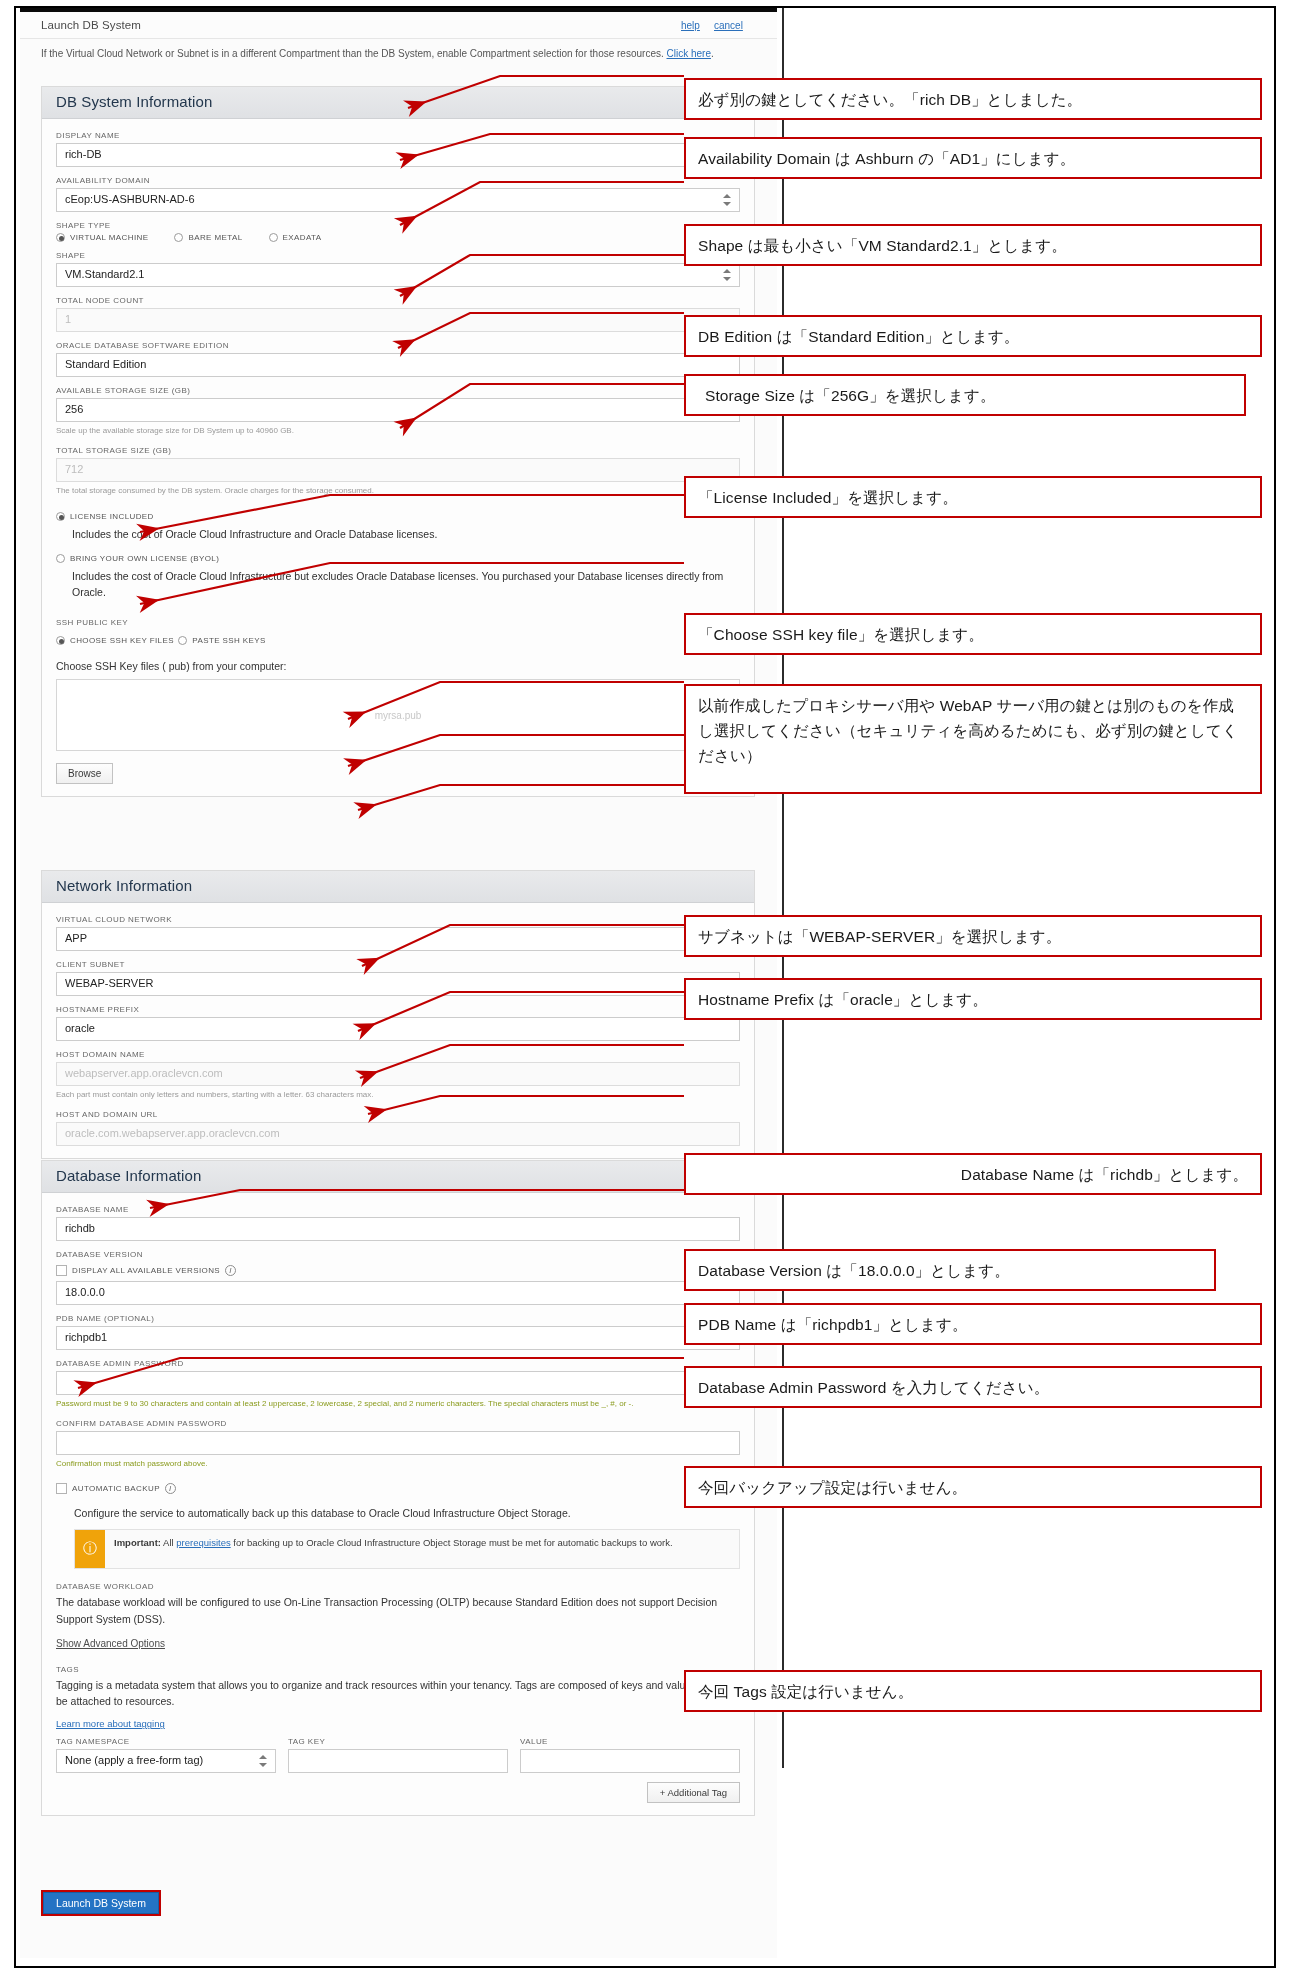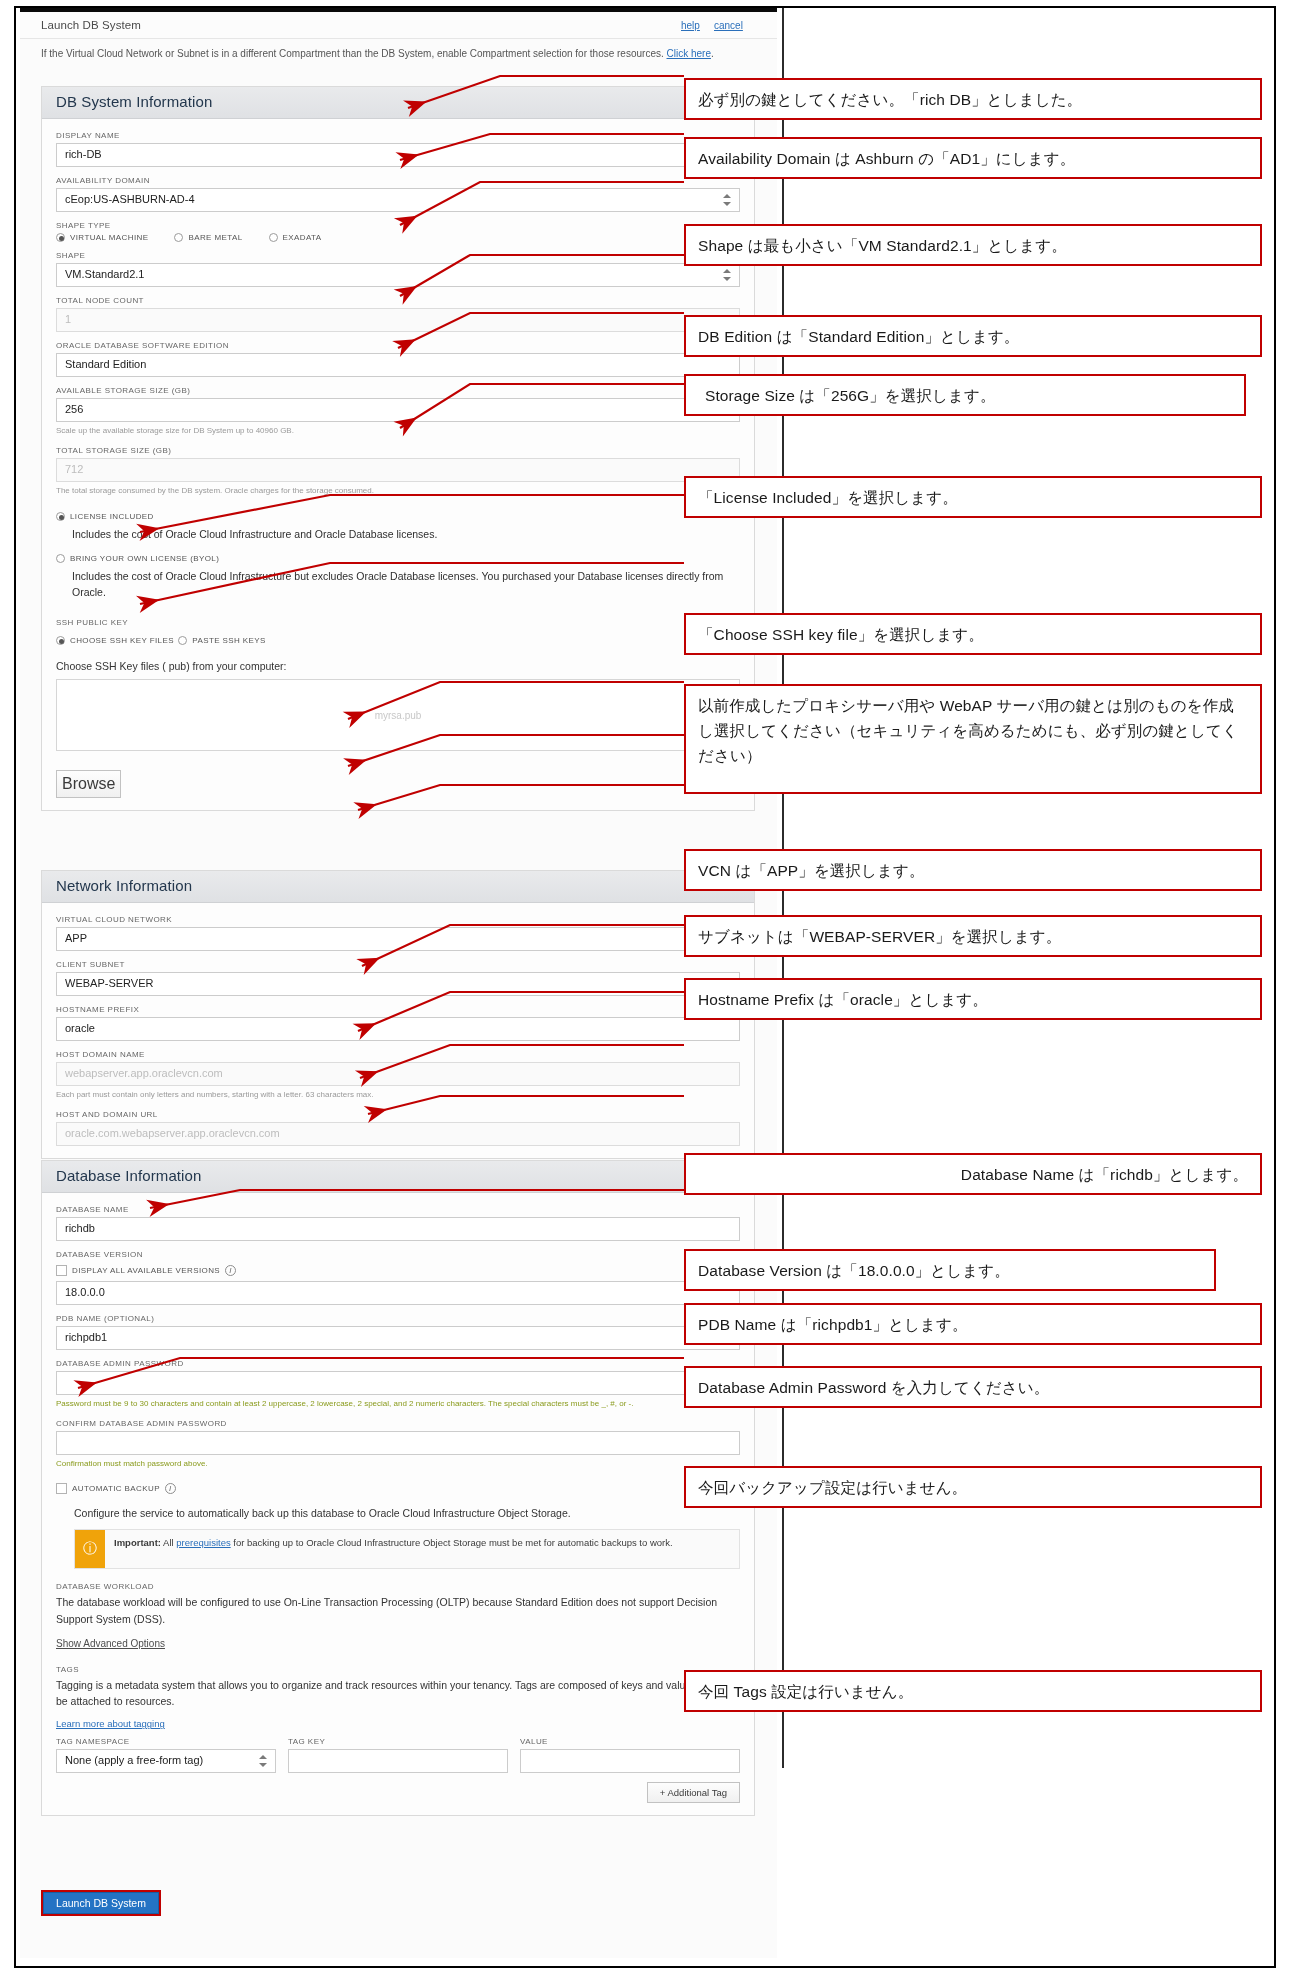--- a/index.html
+++ b/index.html
@@ -134,22 +134,22 @@
 
   .filebox {
     height: 72px; border: 1px solid #d6d6d6; background: #fff;
     position: relative; margin-top: 4px;
   }
   .filebox .ph {
     position: absolute; left: 50%; top: 50%; transform: translate(-50%,-50%);
     font-size: 10px; color: #c8c8c8;
   }
   .btn-browse {
-    margin-top: 19px; display: inline-block;
-    padding: 4px 5px; font-size: 16px; color: #3a3a3a;
+    margin-top: 12px; display: inline-block;
+    padding: 4px 11px; font-size: 10px; color: #3a3a3a;
     border: 1px solid #c2c2c2; background: linear-gradient(#fdfdfd,#f0f0f0);
   }
 
   .note-box {
     margin-top: 8px; border: 1px solid #e2e2e2; background: #fafafa;
     display: flex; align-items: stretch; min-height: 40px;
   }
   .note-ico {
     width: 30px; background: #f0a30a; color: #fff;
     display: flex; align-items: center; justify-content: center;
@@ -224,21 +224,21 @@
     </div>
 
     <div class="panel" style="top:78px;">
       <div class="panel-head">DB System Information</div>
       <div class="panel-body">
 
         <div class="flabel">DISPLAY NAME</div>
         <div class="finput">rich-DB</div>
 
         <div class="flabel">AVAILABILITY DOMAIN</div>
-        <div class="finput sel">cEop:US-ASHBURN-AD-4</div>
+        <div class="finput sel">cEop:US-ASHBURN-AD-6</div>
 
         <div class="flabel">SHAPE TYPE</div>
         <div class="radio-row">
           <label class="radio">
             <span class="dot on"></span>
             <span>VIRTUAL MACHINE</span>
           </label>
           <label class="radio">
             <span class="dot"></span>
             <span>BARE METAL</span>
@@ -397,21 +397,20 @@
   <div class="vline"></div>
 
   <div class="callout" style="left:684px;  top:78px;  width:578px; height:42px;">必ず別の鍵としてください。「rich DB」としました。</div>
   <div class="callout" style="left:684px;  top:137px; width:578px; height:42px;">Availability Domain は Ashburn の「AD1」にします。</div>
   <div class="callout" style="left:684px;  top:224px; width:578px; height:42px;">Shape は最も小さい「VM Standard2.1」とします。</div>
   <div class="callout" style="left:684px;  top:315px; width:578px; height:42px;">DB Edition は「Standard Edition」とします。</div>
   <div class="callout" style="left:684px;  top:374px; width:562px; height:42px;padding-left:19px;">Storage Size は「256G」を選択します。</div>
   <div class="callout" style="left:684px;  top:476px; width:578px; height:42px;">「License Included」を選択します。</div>
   <div class="callout" style="left:684px;  top:613px; width:578px; height:42px;">「Choose SSH key file」を選択します。</div>
   <div class="callout" style="left:684px;  top:684px; width:578px; height:110px;">以前作成したプロキシサーバ用や WebAP サーバ用の鍵とは別のものを作成し選択してください（セキュリティを高めるためにも、必ず別の鍵としてください）</div>
-  <div class="callout" style="left:684px;  top:849px; width:578px; height:42px;">VCN は「APP」を選択します。</div>
   <div class="callout" style="left:684px;  top:915px; width:578px; height:42px;">サブネットは「WEBAP-SERVER」を選択します。</div>
   <div class="callout" style="left:684px;  top:978px; width:578px; height:42px;">Hostname Prefix は「oracle」とします。</div>
   <div class="callout" style="left:684px;  top:1153px;width:578px; height:42px;text-align:right;">Database Name は「richdb」とします。</div>
   <div class="callout" style="left:684px;  top:1236px;width:532px; height:42px;margin-top:13px;">Database Version は「18.0.0.0」とします。</div>
   <div class="callout" style="left:684px;  top:1303px;width:578px; height:42px;">PDB Name は「richpdb1」とします。</div>
   <div class="callout" style="left:684px;  top:1366px;width:578px; height:42px;">Database Admin Password を入力してください。</div>
   <div class="callout" style="left:684px;  top:1466px;width:578px; height:42px;">今回バックアップ設定は行いません。</div>
   <div class="callout" style="left:684px;  top:1670px;width:578px; height:42px;">今回 Tags 設定は行いません。</div>
 
   <svg class="arrows" viewBox="0 0 1290 1979">

